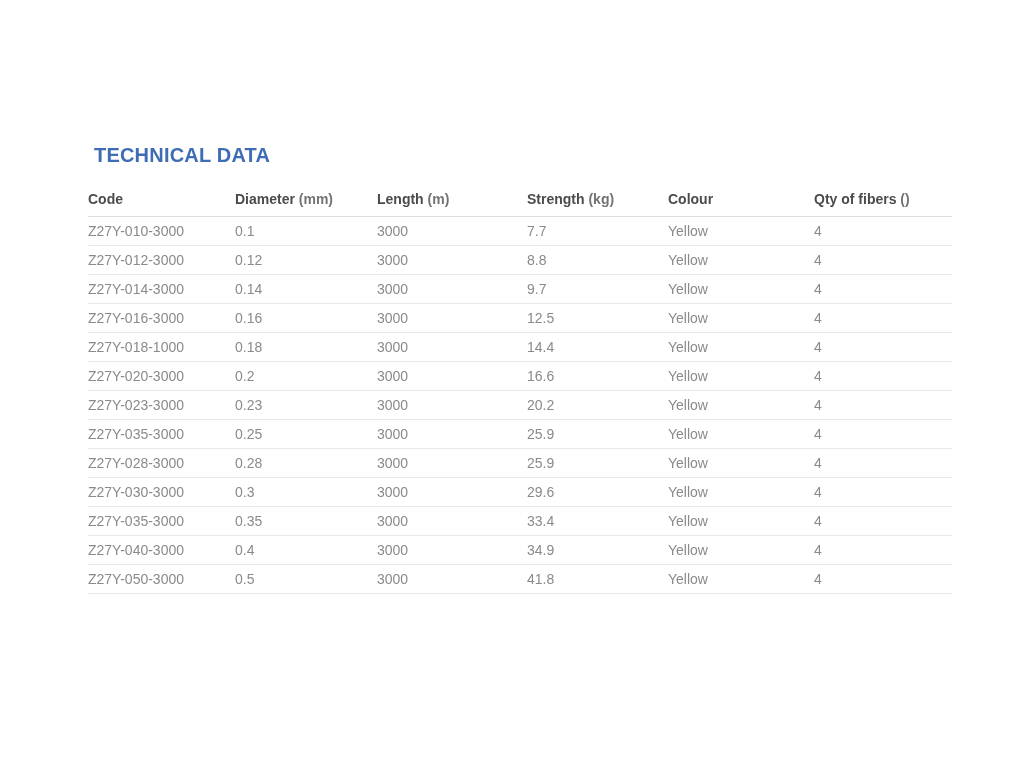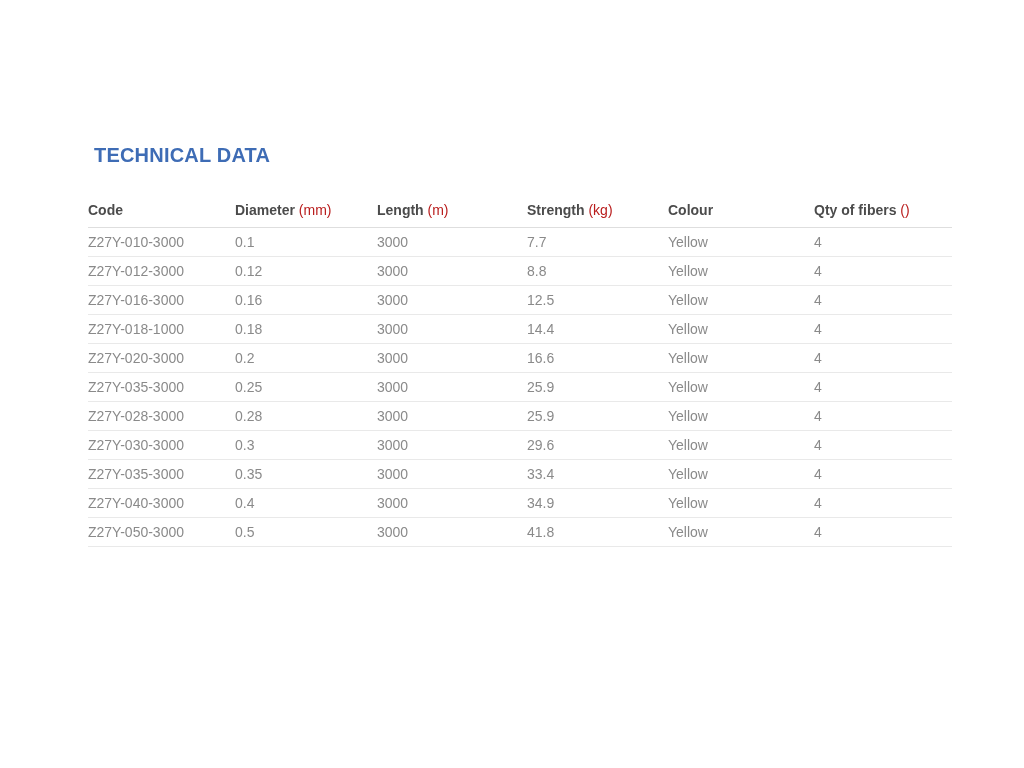--- a/index.html
+++ b/index.html
@@ -27,35 +27,34 @@
     letter-spacing: 0.2px;
     color: #3e6cb5;
   }
   table.tech-table {
     position: absolute;
     left: 88px;
     top: 191px;
     width: 864px;
     border-collapse: collapse;
     table-layout: fixed;
-    margin-top: 11px;
   }
   table.tech-table th {
     text-align: left;
     font-size: 14px;
     font-weight: bold;
     color: #4b4b4b;
     padding: 0 0 9px 0;
     border-bottom: 1px solid #dedede;
     white-space: nowrap;
     overflow: hidden;
   }
   table.tech-table th .unit {
-    font-weight: normal;
-    color: #b91c1c;
+    font-weight: bold;
+    color: #737373;
   }
   table.tech-table td {
     height: 28px;
     font-size: 14px;
     font-weight: normal;
     color: #8a8a8a;
     border-bottom: 1px solid #e9e9e9;
     padding: 0;
     vertical-align: middle;
     white-space: nowrap;
@@ -99,20 +98,28 @@
         </tr>
         <tr>
           <td>Z27Y-012-3000</td>
           <td>0.12</td>
           <td>3000</td>
           <td>8.8</td>
           <td>Yellow</td>
           <td>4</td>
         </tr>
         <tr>
+          <td>Z27Y-014-3000</td>
+          <td>0.14</td>
+          <td>3000</td>
+          <td>9.7</td>
+          <td>Yellow</td>
+          <td>4</td>
+        </tr>
+        <tr>
           <td>Z27Y-016-3000</td>
           <td>0.16</td>
           <td>3000</td>
           <td>12.5</td>
           <td>Yellow</td>
           <td>4</td>
         </tr>
         <tr>
           <td>Z27Y-018-1000</td>
           <td>0.18</td>
@@ -123,20 +130,28 @@
         </tr>
         <tr>
           <td>Z27Y-020-3000</td>
           <td>0.2</td>
           <td>3000</td>
           <td>16.6</td>
           <td>Yellow</td>
           <td>4</td>
         </tr>
         <tr>
+          <td>Z27Y-023-3000</td>
+          <td>0.23</td>
+          <td>3000</td>
+          <td>20.2</td>
+          <td>Yellow</td>
+          <td>4</td>
+        </tr>
+        <tr>
           <td>Z27Y-035-3000</td>
           <td>0.25</td>
           <td>3000</td>
           <td>25.9</td>
           <td>Yellow</td>
           <td>4</td>
         </tr>
         <tr>
           <td>Z27Y-028-3000</td>
           <td>0.28</td>

